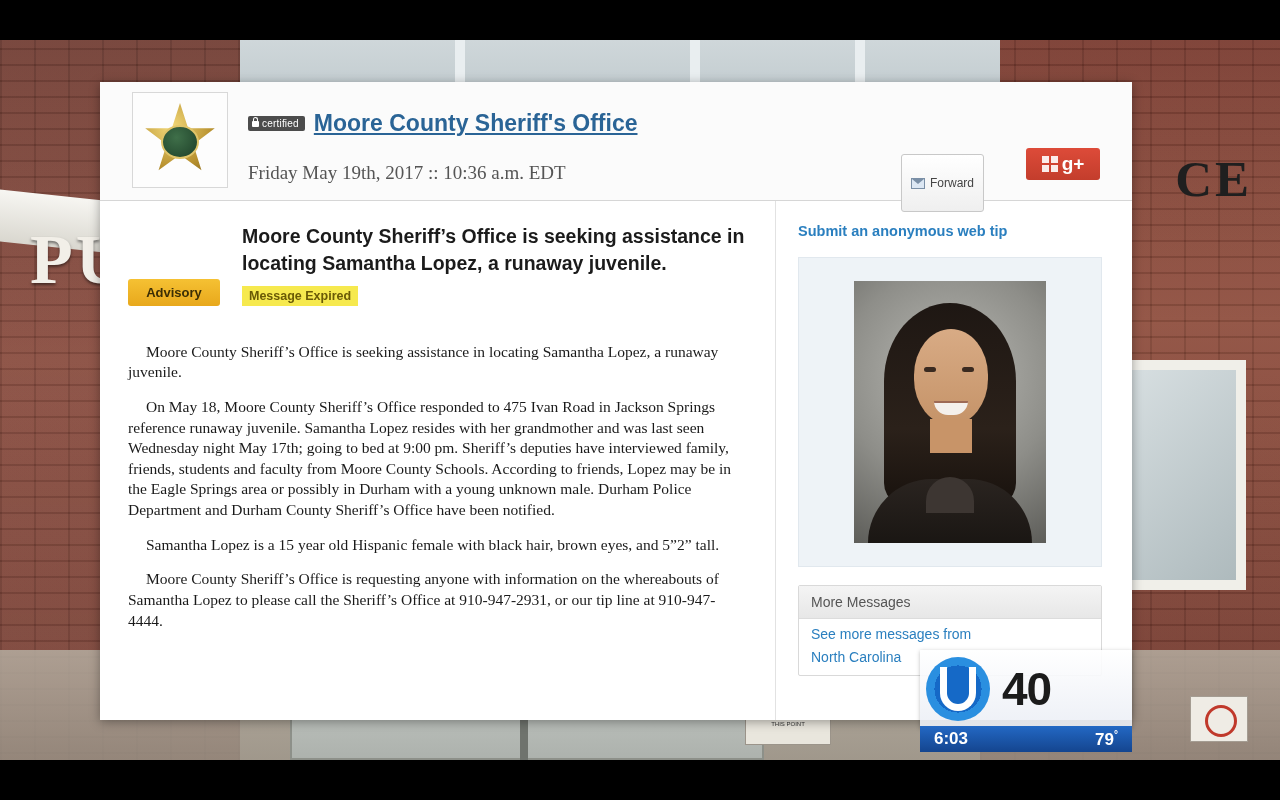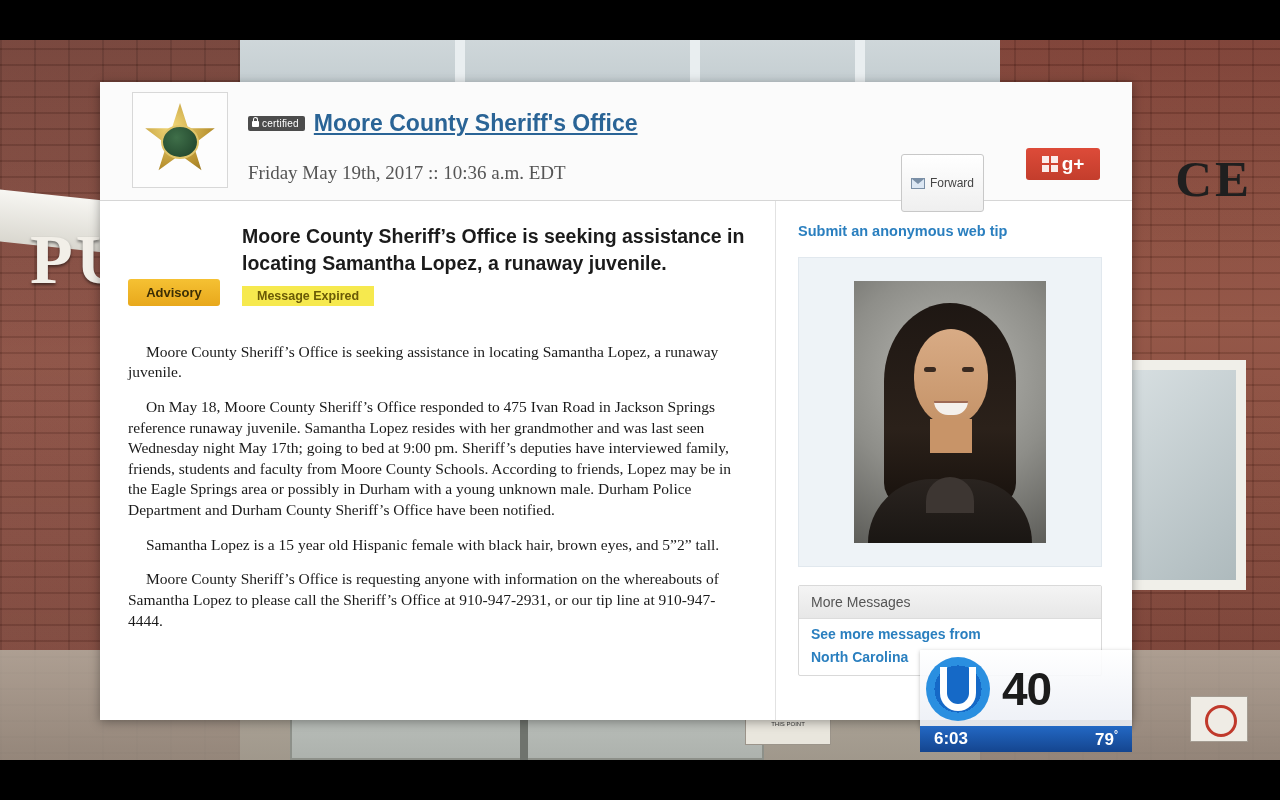--- a/index.html
+++ b/index.html
@@ -345,21 +345,21 @@
     margin: 0;
     font-family: "Liberation Sans", sans-serif;
   }
   #expired-badge {
     display: inline-block;
     margin-top: 9px;
     background: #f6e94e;
     color: #6a5a06;
     font-size: 12.5px;
     font-weight: bold;
-    padding: 3px 15px;
+    padding: 3px 7px;
   }
   .body-para {
     font-family: "Liberation Serif", serif;
     font-size: 15.5px;
     line-height: 1.33;
     color: #1a1a1a;
     margin: 0 0 14px 0;
     text-indent: 18px;
   }
   #para-wrap { margin-top: 36px; padding-right: 10px; }
@@ -460,21 +460,21 @@
     border-bottom: 1px solid #dcdcdc;
     padding: 8px 12px;
     font-size: 14px;
     color: #555;
   }
   .more-link {
     display: block;
     padding: 7px 12px 0 12px;
     color: #2a7fbf;
     font-size: 14px;
-    font-weight: bold;
+    font-weight: normal;
     text-decoration: none;
   }
 
   
   #station-bug {
     position: absolute;
     right: 148px;
     bottom: 72px;
     width: 212px;
     height: 78px;

